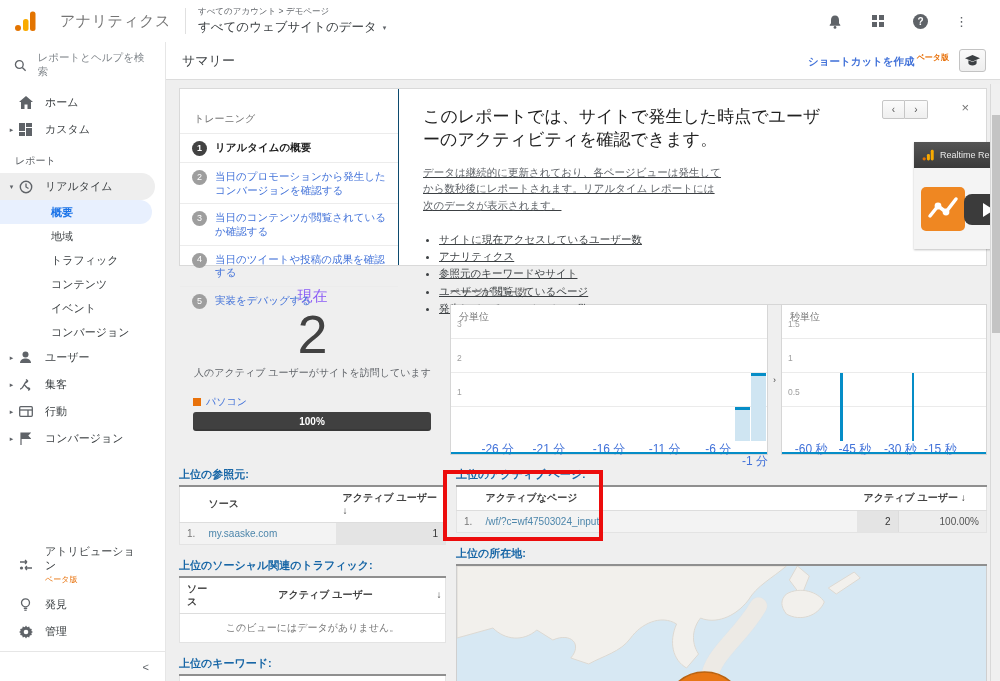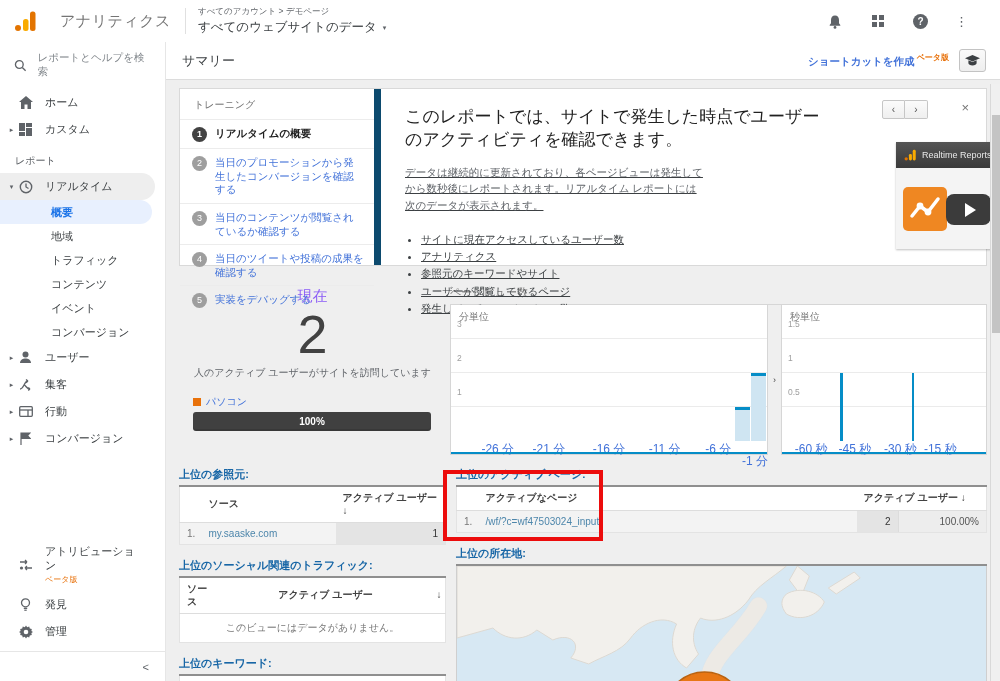--- a/index.html
+++ b/index.html
@@ -42,21 +42,21 @@
   .main { flex:1; background:#efefef; display:flex; flex-direction:column; overflow:hidden; border-left:1px solid #e6e6e6; }
   .page-head { height:38px; background:#fff; border-bottom:1px solid #dcdcdc; display:flex; align-items:center; padding:0 14px 0 16px; flex-shrink:0; }
   .page-title { font-size:13px; color:#3c4043; }
   .head-right { margin-left:auto; display:flex; align-items:center; }
   .shortcut-link { font-size:10.5px; font-weight:bold; color:#4272d9; cursor:pointer; }
   .sup-beta { color:#e8710a; font-size:8px; vertical-align:super; margin-left:2px; }
   .cap-btn { width:27px; height:23px; margin-left:10px; border:1px solid #c3c3c3; border-radius:3px; background:linear-gradient(#fafafa,#eeeeee); display:flex; align-items:center; justify-content:center; cursor:pointer; }
   .content { flex:1; padding:8px 13px 0 13px; position:relative; overflow:hidden; }
   
   .banner { background:#fff; border:1px solid #d9d9d9; height:178px; display:flex; position:relative; margin-bottom:19px; }
-  .training { width:201px; flex-shrink:0; border-right:7px solid #0c4a6e; padding-top:9px; }
+  .training { width:219px; flex-shrink:0; border-right:1px solid #0c4a6e; padding-top:23px; }
   .training-label { color:#757575; font-size:10px; padding:0 14px 7px; }
   .step { display:flex; gap:8px; padding:7px 10px 6px 12px; border-top:1px solid #ececec; font-size:10.5px; color:#4272d9; line-height:1.3; cursor:pointer; }
   .step-num { width:15px; height:15px; border-radius:50%; background:#9e9e9e; color:#fff; font-size:9px; display:flex; align-items:center; justify-content:center; flex-shrink:0; }
   .step.active { color:#212121; font-weight:bold; }
   .step.active .step-num { background:#424242; }
   .banner-body { flex:1; padding:16px 20px 0 24px; position:relative; }
   .headline { font-size:17px; color:#212121; margin-bottom:13px; padding-right:130px; }
   .banner-cols { display:flex;text-decoration:underline; }
   .desc { width:300px; font-size:10.5px; color:#5f6368; line-height:1.55; }
   .desc ul { margin:18px 0 0 16px; padding:0; color:#3c4043; }

